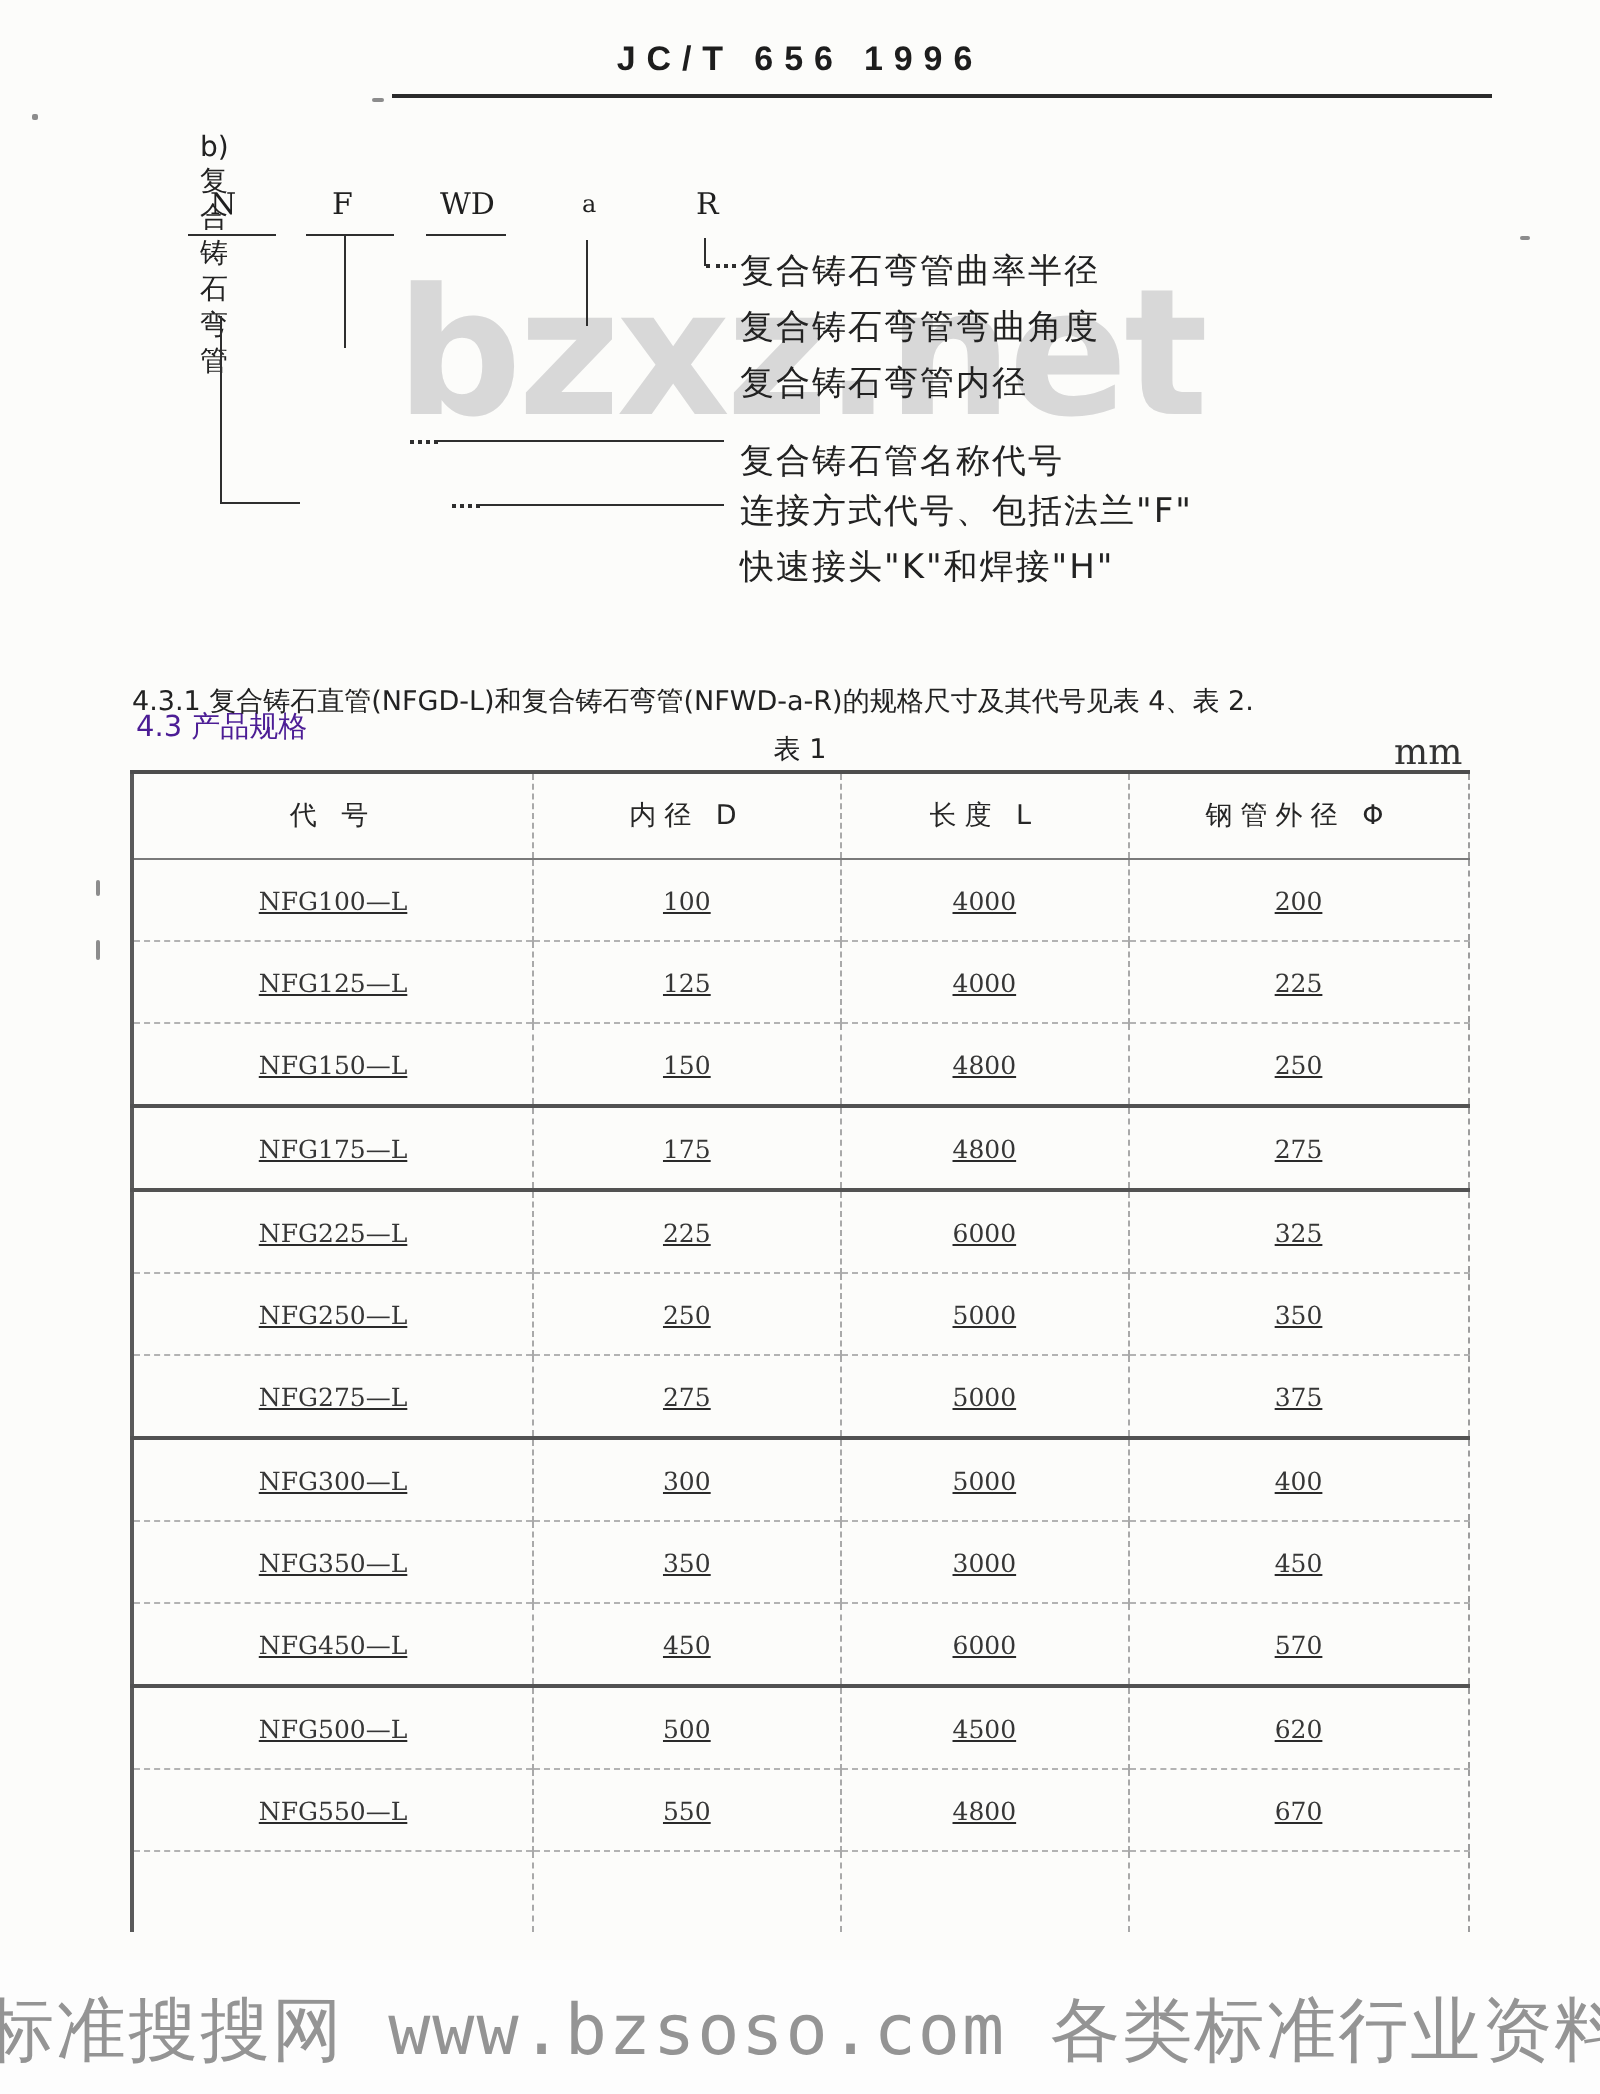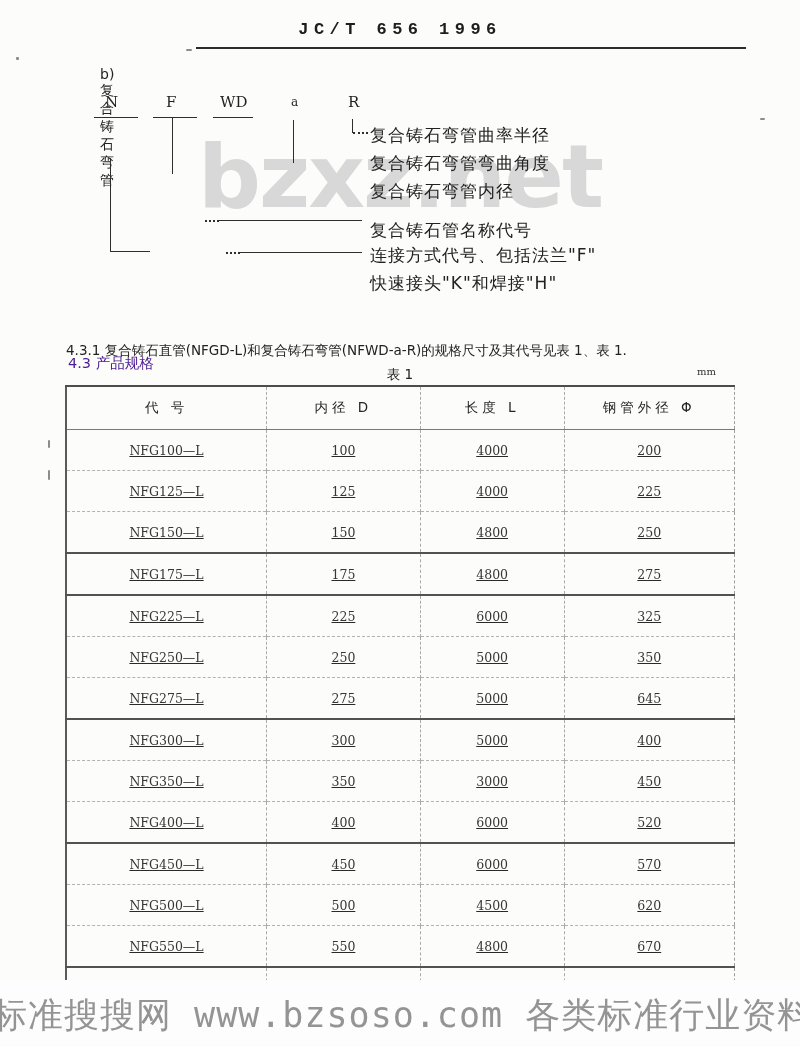--- a/index.html
+++ b/index.html
@@ -9,21 +9,21 @@
     margin:0 auto;
     background:#fcfcfa;
     overflow:hidden;
     font-family:"DejaVu Sans",sans-serif;
     color:#2a2a2a;
   }
   
   .title{
     position:absolute;top:20px;left:0;width:100%;
     text-align:center;
-    font-family:Liberation Mono, monospace;
+    font-family:Liberation Sans, sans-serif;
     font-weight:bold;font-size:17px;letter-spacing:0.32em;
     color:#1d1d1d;
   }
   .header-rule{
     position:absolute;top:47px;left:196px;width:550px;height:0;
     border-top:2px solid #2b2b2b;
   }
   
   .wm-center{
     position:absolute;top:133px;left:198px;
@@ -43,21 +43,21 @@
   .v-line{border-left:1.5px solid #2e2e2e;width:0;}
   .dotted{border-top-style:dotted;border-top-width:2px;}
   .dlabel{
     position:absolute;left:370px;font-size:17px;color:#222;
     white-space:nowrap;z-index:1;letter-spacing:1px;
   }
   
   .sec-heading{position:absolute;top:318px;left:68px;font-size:14.5px;color:#4c1d95;margin-top:36px;}
   .sec-par{position:absolute;top:342px;left:66px;width:680px;font-size:13.5px;color:#222;}
   .tbl-caption{position:absolute;top:366px;left:0;width:100%;text-align:center;font-size:13.5px;color:#222;}
-  .unit{position:absolute;top:366px;left:697px;font-size:10px;font-family:"DejaVu Serif",serif;color:#333;}
+  .unit{position:absolute;top:366px;left:697px;font-size:18px;font-family:"DejaVu Serif",serif;color:#333;}
   
   table.spec{
     position:absolute;top:385px;left:65px;width:670px;
     border-collapse:collapse;table-layout:fixed;
     border-top:2px solid #4d4d4d;
     border-left:2px solid #5a5a5a;
     border-right:1px dashed #9d9d9d;
     font-family:"DejaVu Serif",serif;
     z-index:1;
   }
@@ -133,21 +133,21 @@
 
     <div class="dlabel" style="top:124px;">复合铸石弯管曲率半径</div>
     <div class="dlabel" style="top:152px;">复合铸石弯管弯曲角度</div>
     <div class="dlabel" style="top:180px;">复合铸石弯管内径</div>
     <div class="dlabel" style="top:219px;">复合铸石管名称代号</div>
     <div class="dlabel" style="top:244px;">连接方式代号、包括法兰"F"</div>
     <div class="dlabel" style="top:272px;">快速接头"K"和焊接"H"</div>
   </div>
 
   <div class="sec-heading">4.3  产品规格</div>
-  <div class="sec-par">4.3.1  复合铸石直管(NFGD-L)和复合铸石弯管(NFWD-a-R)的规格尺寸及其代号见表 1、表 1.</div>
+  <div class="sec-par">4.3.1  复合铸石直管(NFGD-L)和复合铸石弯管(NFWD-a-R)的规格尺寸及其代号见表 4、表 2.</div>
   <div class="tbl-caption">表 1</div>
   <div class="unit">mm</div>
 
   <table class="spec">
     <colgroup>
         <col class="c1">
         <col class="c2">
         <col class="c3">
         <col class="c4">
       </colgroup>
@@ -193,39 +193,33 @@
       <tr>
           <td>NFG250—L</td>
           <td>250</td>
           <td>5000</td>
           <td>350</td>
         </tr>
       <tr>
           <td>NFG275—L</td>
           <td>275</td>
           <td>5000</td>
-          <td>645</td>
+          <td>375</td>
         </tr>
       <tr>
           <td>NFG300—L</td>
           <td>300</td>
           <td>5000</td>
           <td>400</td>
         </tr>
       <tr>
           <td>NFG350—L</td>
           <td>350</td>
           <td>3000</td>
           <td>450</td>
-        </tr>
-      <tr>
-          <td>NFG400—L</td>
-          <td>400</td>
-          <td>6000</td>
-          <td>520</td>
         </tr>
       <tr>
           <td>NFG450—L</td>
           <td>450</td>
           <td>6000</td>
           <td>570</td>
         </tr>
       <tr>
           <td>NFG500—L</td>
           <td>500</td>

